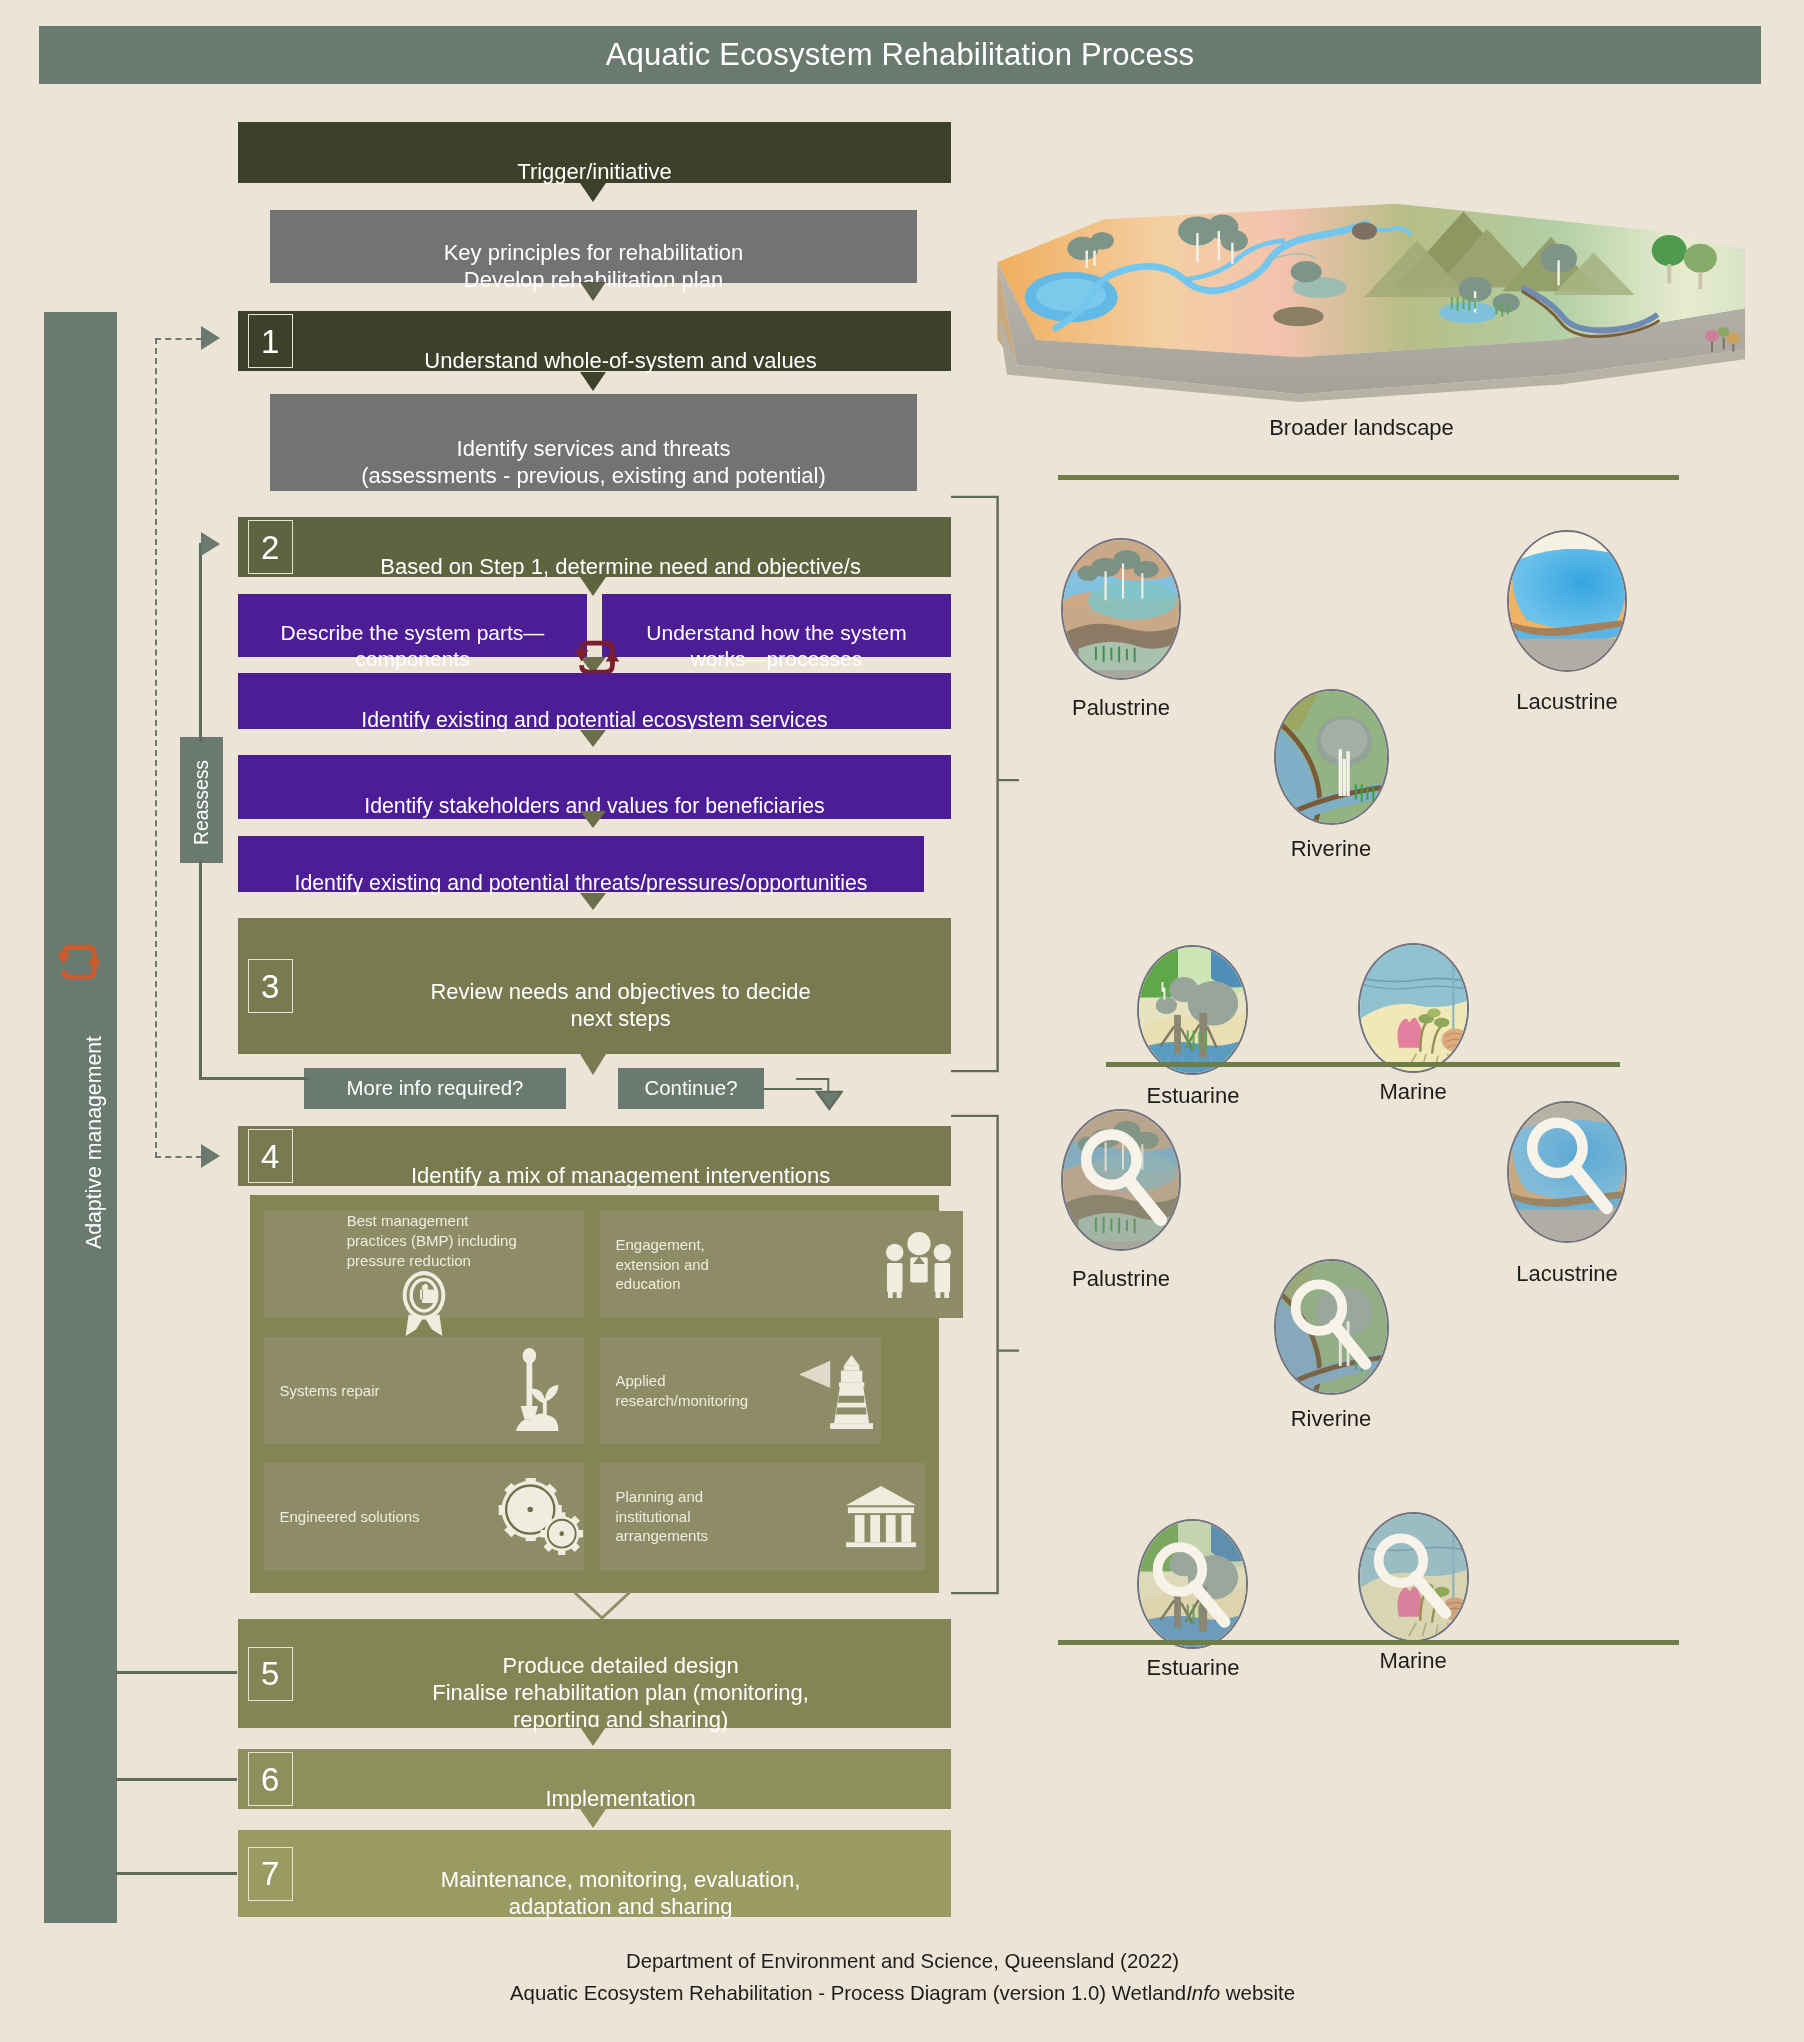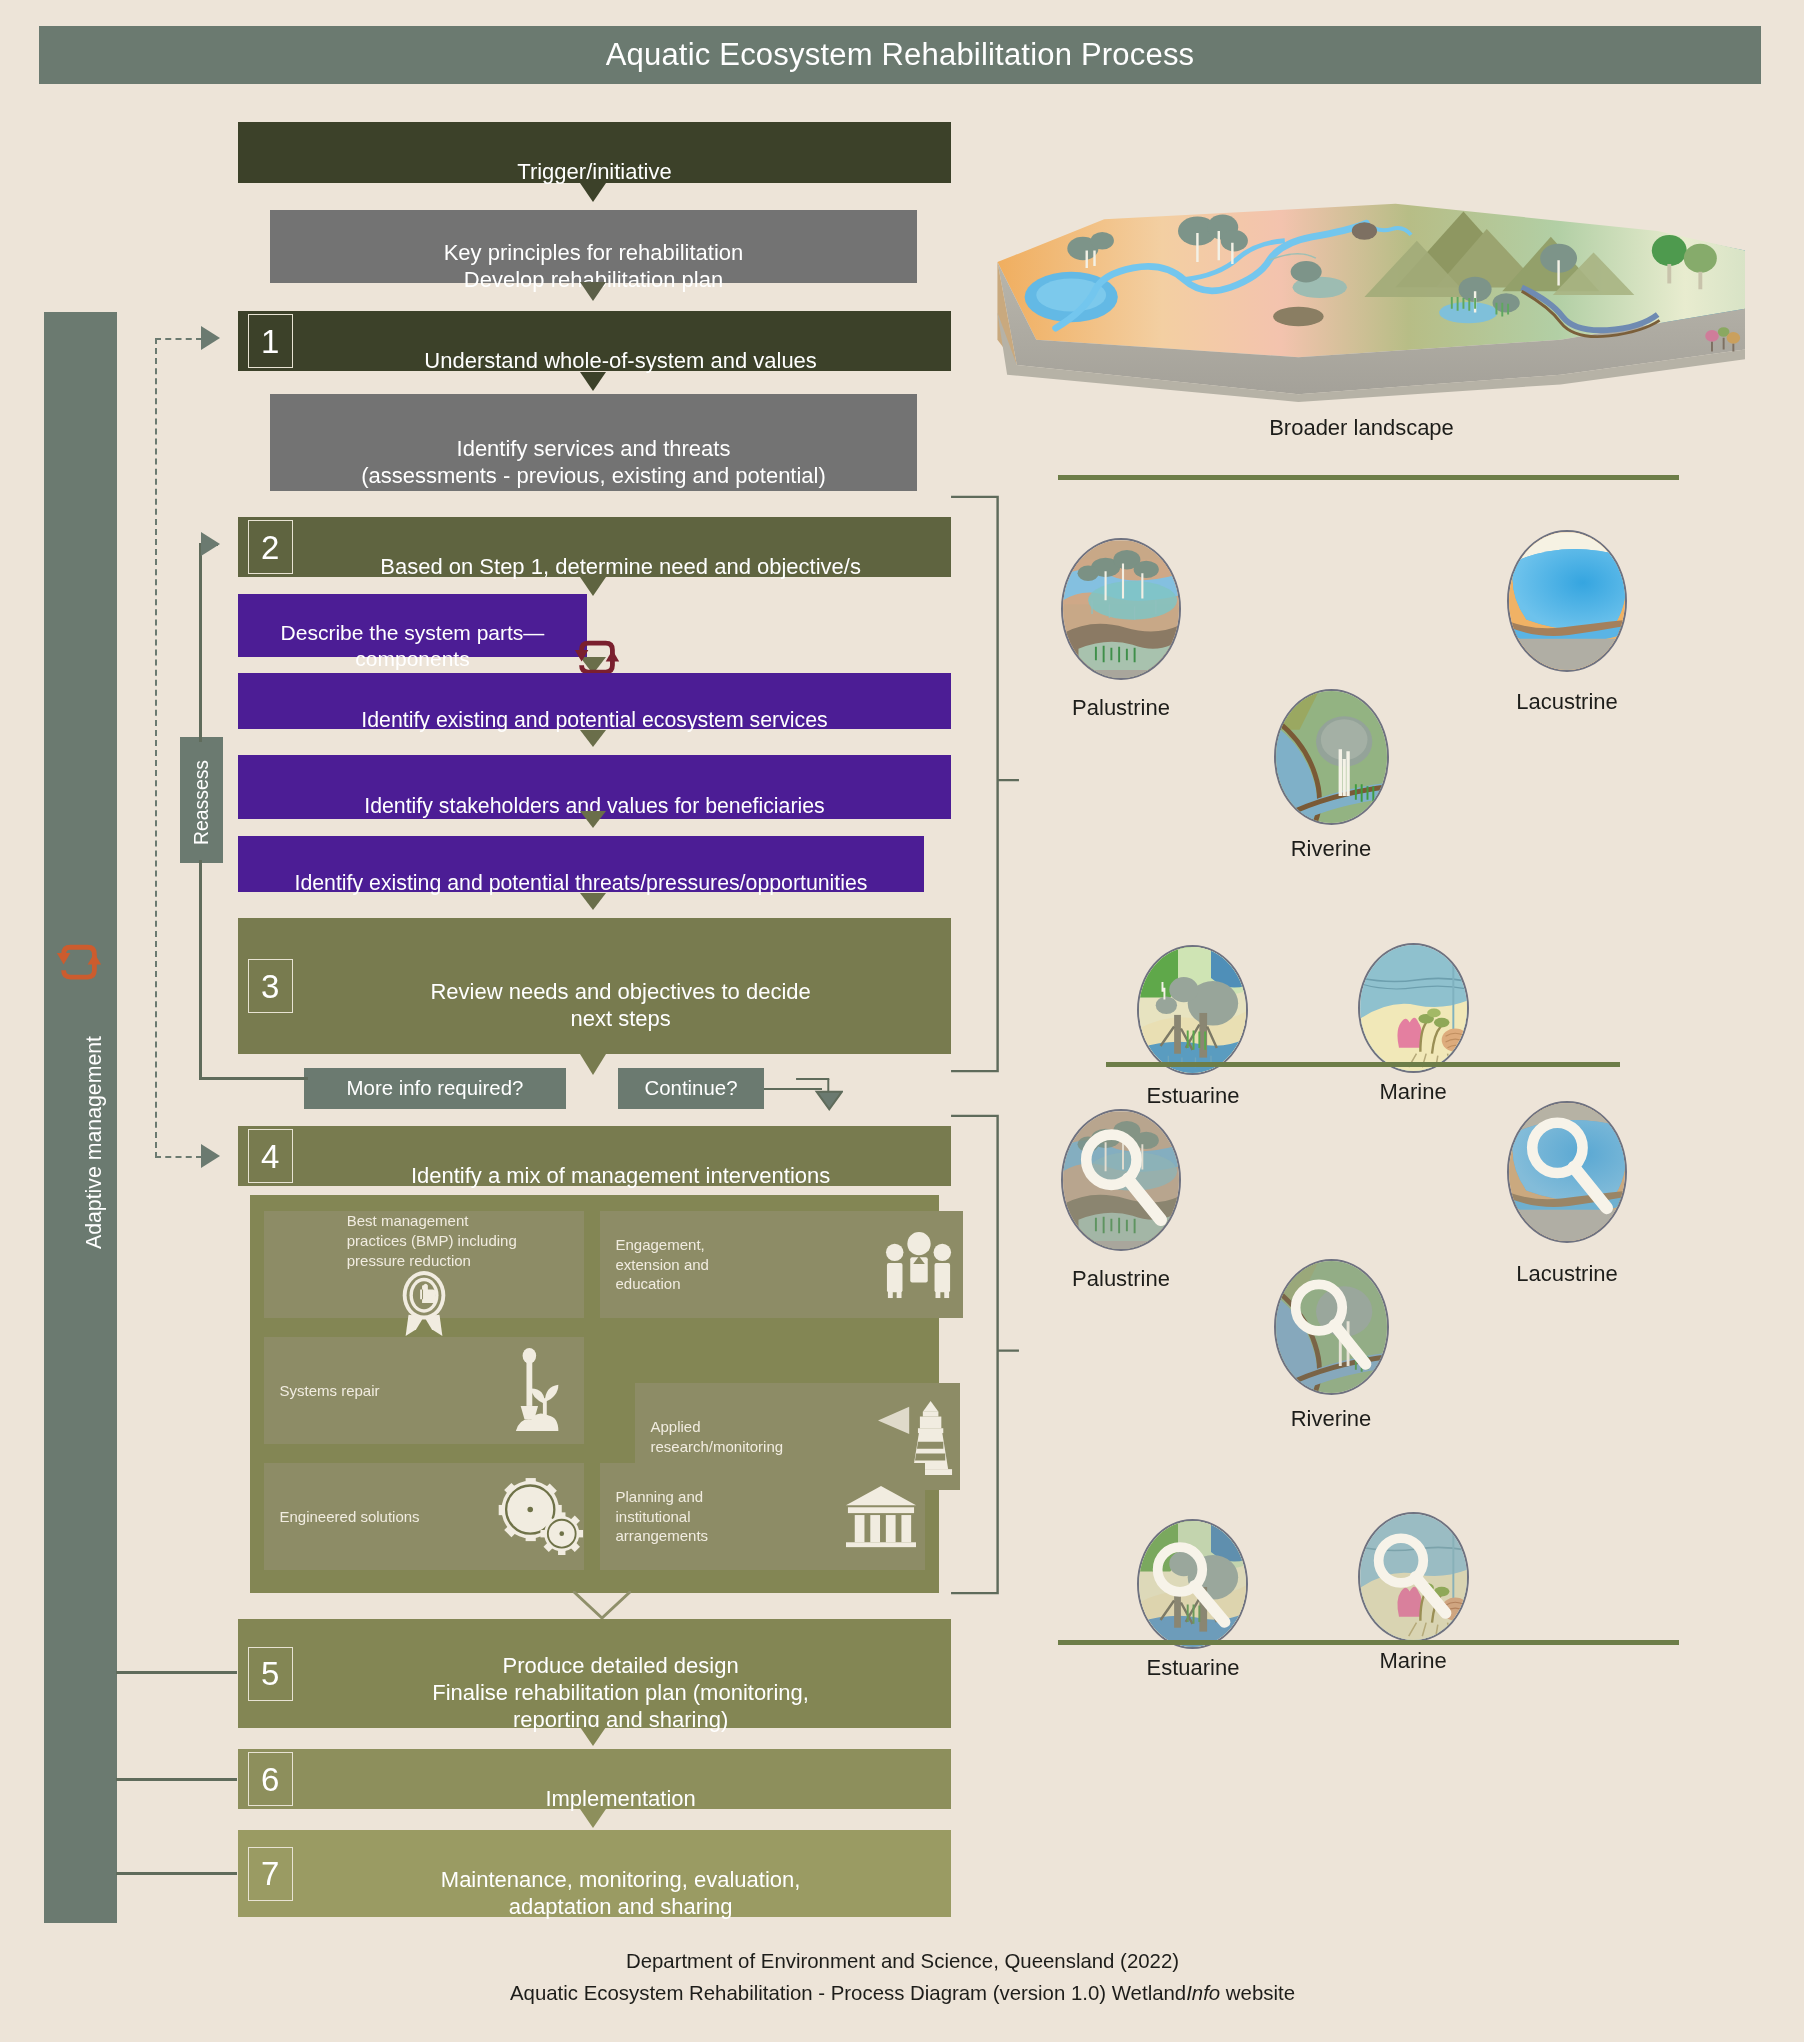--- a/index.html
+++ b/index.html
@@ -143,20 +143,24 @@
 
   <div class="box c-mid" style="left:238px;top:517px;width:713px;height:60px;font-size:22px;">
     <div class="numbadge">2</div>
     <span class="txt" style="padding-left:60px;">Based on Step 1, determine need and objective/s</span>
   </div>
   <div class="arrow-down" style="left:580px;top:577px;border-top:19.4px solid #5f6440;"></div>
 
   <div class="box c-mid2" style="left:238px;top:594px;width:349px;height:63px;font-size:21px;">
     <span class="txt">Describe the system parts—
 components</span>
+  </div>
+  <div class="box c-mid2" style="left:602px;top:594px;width:349px;height:63px;font-size:21px;">
+    <span class="txt">Understand how the system
+works—processes</span>
   </div>
   <div class="arrow-down" style="left:580px;top:657px;border-top:17.5px solid #6a6e4a;"></div>
 
   <svg style="position:absolute;left:570px;top:636px;" width="54" height="49" viewBox="0 0 56 50">
     <path d="M12 14 q0-7 7-7 h18 q7 0 7 7 v16 q0 7 -7 7 h-18 q-7 0 -7 -7" fill="none" stroke="#7a1f2e" stroke-width="5"></path>
     <polygon points="12,26 5,14 19,14" fill="#7a1f2e"></polygon>
     <polygon points="44,14 37,26 51,26" fill="#7a1f2e"></polygon>
   </svg>
 
   <div class="box c-mid2" style="left:238px;top:673px;width:713px;height:56px;font-size:21.3px;">
@@ -245,21 +249,21 @@
         <rect x="19" y="12" width="6" height="48" fill="#f1ece0"></rect>
         <path d="M13 60 h18 l-4 14 h-10 z" fill="#f1ece0"></path>
         <path d="M38 78 v-26" stroke="#f1ece0" stroke-width="4" fill="none"></path>
         <path d="M38 58 q-14 -6 -14 -16 q14 0 14 16 z" fill="#f1ece0"></path>
         <path d="M38 56 q14 -6 14 -18 q-14 2 -14 18 z" fill="#f1ece0"></path>
         <path d="M8 86 q4 -14 16 -12 q6 -10 18 -4 q10 2 10 16 z" fill="#f1ece0"></path>
       </svg>
     </span>
   </div>
 
-  <div class="interv" style="left:600px;top:1383px;width:325px;height:107px;margin-left:35px;">
+  <div class="interv" style="left:600px;top:1337px;width:281px;height:107px;">
     <span class="lbl">Applied
 research/monitoring</span>
     <span class="ico">
       <svg width="80" height="76" viewBox="0 0 82 78">
         <path d="M2 22 L34 8 L34 36 Z" fill="#f1ece0" opacity="0.82"></path>
         <path d="M56 2 L48 13 h16 z" fill="#f1ece0"></path>
         <rect x="48" y="13" width="16" height="5" fill="#f1ece0"></rect>
         <rect x="45" y="18" width="22" height="12" fill="#f1ece0"></rect>
         <rect x="43" y="30" width="26" height="5" fill="#f1ece0"></rect>
         <path d="M44 35 L38 72 h36 L68 35 Z" fill="#f1ece0"></path>

